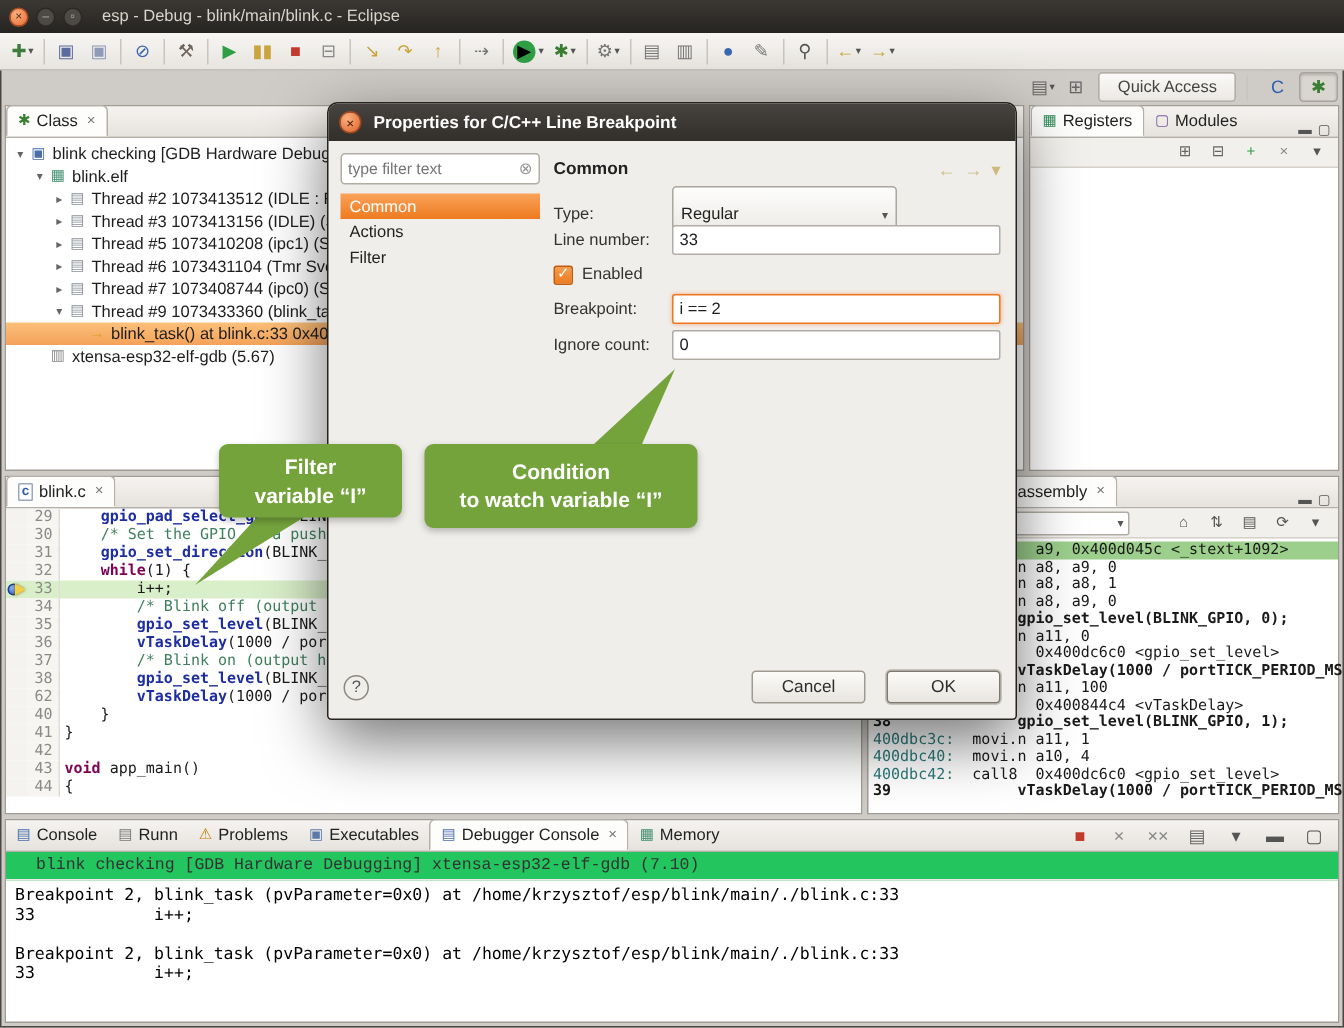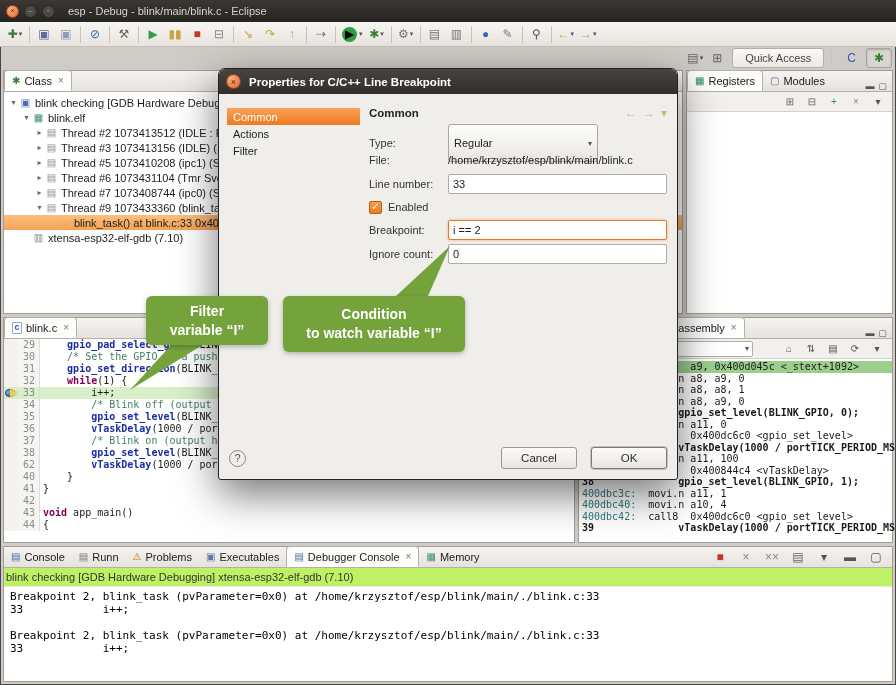--- a/index.html
+++ b/index.html
@@ -97,21 +97,21 @@
   #disasm-toolbar { margin-left:auto; display:flex; align-items:center; }
   #disasm-toolbar .tb-glyph { font-size:10px; }
   #disasm-body { font-family:"DejaVu Sans Mono", monospace; font-size:10px; line-height:11.5px; padding:2px 0 0 3px; }
   .disasm-row { height:11.5px; white-space:pre; color:#1a1a1a; }
   .disasm-row.d-hl { background:var(--disasm_highlight,#9ccf8c); }
   .disasm-row.d-src { font-weight:bold; }
   .d-addr { color:#2d7a7a; }
 
   
   #console-panel { left:3px; top:546px; width:890px; height:136px; }
-  #console-process { font-size:11px; color:#333; padding:3px 2px; background:#bef264; border-bottom:1px solid #eceae5; }
+  #console-process { font-size:11px; color:#333; padding:3px 20px; background:#22c55e; border-bottom:1px solid #eceae5;font-family:Liberation Mono, monospace; }
   #console-output { font-family:"DejaVu Sans Mono", monospace; font-size:11px; line-height:13px; padding:3px 6px; white-space:pre; }
   .console-line { height:13px; }
 
   
   #dialog { position:absolute; left:218px; top:68px; width:460px; height:412px; z-index:40;
     background:#f0eeea; border:1px solid #26231f; border-radius:7px 7px 3px 3px;
     box-shadow:0 14px 42px rgba(0,0,0,.55); }
   #dlg-titlebar { height:25px; background:linear-gradient(#474340,#322f2b); border-radius:6px 6px 0 0;
     display:flex; align-items:center; padding:0 7px; gap:8px; }
   .dlg-close { width:15px; height:15px; border-radius:50%;
@@ -336,21 +336,21 @@
         <span class="node-label">Thread #9 1073433360 (blink_task </span>
       </div>
       <div class="tree-row sel" style="padding-left: 43px;">
         <span class="twisty"></span>
         <span class="node-icon" style="color: rgb(216, 165, 23);">→</span>
         <span class="node-label">blink_task() at blink.c:33 0x400db</span>
       </div>
       <div class="tree-row" style="padding-left: 17px;">
         <span class="twisty"></span>
         <span class="node-icon" style="color: rgb(136, 136, 136);">▥</span>
-        <span class="node-label">xtensa-esp32-elf-gdb (7.10)</span>
+        <span class="node-label">xtensa-esp32-elf-gdb (5.67)</span>
       </div>
     </div>
 </div>
 
 <div id="registers-panel" class="panel">
   <div class="tabs-row">
     <div class="tabs-inner" id="registers-tabs">
         <div class="tab sel">
           <span class="tab-icon" style="color: rgb(46, 139, 87);">▦</span>
           <span class="tab-label">Registers</span>
@@ -528,20 +528,24 @@
   <div id="console-output"><div class="console-line">Breakpoint 2, blink_task (pvParameter=0x0) at /home/krzysztof/esp/blink/main/./blink.c:33</div><div class="console-line">33            i++;</div><div class="console-line"></div><div class="console-line">Breakpoint 2, blink_task (pvParameter=0x0) at /home/krzysztof/esp/blink/main/./blink.c:33</div><div class="console-line">33            i++;</div></div>
 </div>
 
 <div id="dialog">
   <div id="dlg-titlebar">
     <span class="dlg-close">×</span>
     <span id="dlg-title">Properties for C/C++ Line Breakpoint</span>
   </div>
   <div id="dlg-body">
     <div id="dlg-left">
+      <div class="dlg-filter">
+        <input placeholder="type filter text" style="">
+        <span class="filter-clear">⊗</span>
+      </div>
       <div id="dlg-sections">
           <div class="dlg-list-item sel">Common</div>
           <div class="dlg-list-item">Actions</div>
           <div class="dlg-list-item">Filter</div>
         </div>
     </div>
     <div id="dlg-right">
       <div id="dlg-banner">
         <span id="dlg-header">Common</span>
         <span id="dlg-nav">
@@ -551,24 +555,20 @@
           </span>
       </div>
       <div class="frow">
         <label>Type:</label>
         <div class="combo">
           <span>Regular</span>
           <span class="combo-caret">▾</span>
         </div>
       </div>
       <div class="frow">
-        <label>File:</label>
-        <span class="fval">/home/krzysztof/esp/blink/main/blink.c</span>
-      </div>
-      <div class="frow">
         <label>Line number:</label>
         <input class="finput" value="33" style="">
       </div>
       <div class="cb-row">
         <span class="checkbox">
             <span class="check">✓</span>
           </span>
         <label style="font-size:11px;color:#333;">Enabled</label>
       </div>
       <div class="frow">

